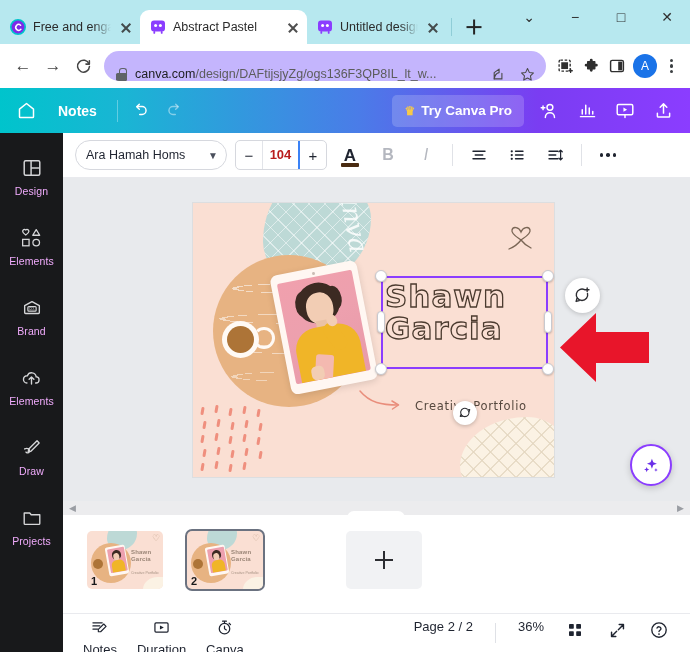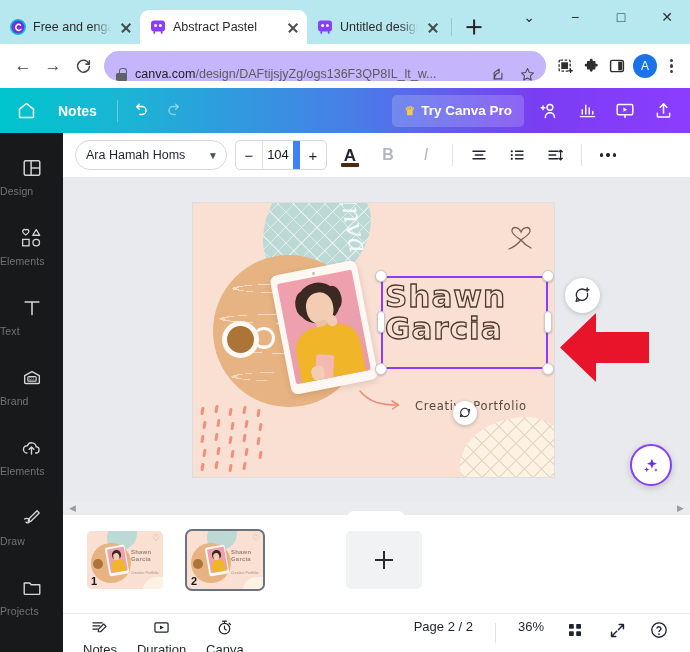--- a/index.html
+++ b/index.html
@@ -119,41 +119,41 @@
     display: flex; align-items: center; justify-content: space-between; padding: 0 8px 0 10px;
     font-size: 12.5px; color: #1f2430;
   }
   .chev { font-size: 10px; color: #4a4f5c; }
   .size-group {
     display: flex; align-items: center; height: 30px; border: 1px solid #d6d8de; border-radius: 5px;
     overflow: hidden;
   }
   .sz-btn { width: 26px; height: 28px; display:flex; align-items:center; justify-content:center;
             font-size: 15px; color: #1f2430; }
-  .sz-val { width: 38px; text-align: center; font-size: 13px; color:#0f172a;
-            border-left: 1px solid #e2e4e9; border-right: 7px solid #3b82f6; line-height: 28px; }
+  .sz-val { width: 38px; text-align: center; font-size: 13px; color:#b91c1c;
+            border-left: 1px solid #e2e4e9; border-right: 2px solid #3b82f6; line-height: 28px; font-weight: bold; }
   .tb-btn { width: 30px; height: 30px; display:flex; align-items:center; justify-content:center;
             position: relative; font-size: 16px; color: #1f2430; }
   .tb-btn.dim { color: #b4b7bf; }
   .color-a { font-size: 17px; font-weight: bold; line-height: 1; color:#1f2430; }
   .color-bar { position: absolute; bottom: 3px; left: 6px; width: 18px; height: 4px;
                background: #4a2c12; border-radius: 1px; }
   .tb-div { width: 1px; height: 22px; background: #e0e2e7; margin: 0 3px; }
   .dots { display:flex; gap:3px; align-items:center; }
   .dots i { width: 3.6px; height: 3.6px; border-radius: 50%; background: #1f2430; }
 
   
   .sidebar {
     position: absolute; top: 133px; left: 0; width: 63px; height: 519px;
     background: #18191b; display: flex; flex-direction: column; align-items: center;
     padding-top: 8px;
   }
   .side-item {
     width: 63px; height: 70px; display: flex; flex-direction: column;
-    justify-content: center; gap: 5px; color: #737373;
+    align-items: center; justify-content: center; gap: 5px; color: #f0abfc;
   }
   .side-icon { height: 24px; display: flex; align-items: center; justify-content: center; }
   .side-label { font-size: 10.5px; letter-spacing: .1px; }
 
   
   .editor {
     position: absolute; top: 178px; left: 63px; width: 627px; height: 323px;
     background: #e8eaed;
   }
   .design {
@@ -611,28 +611,20 @@
       <svg width="24" height="22" viewBox="0 0 26 24">
         <path d="M6.2 3.2c1.4-1.3 3.4 0 3.4 1.5 0 1.9-3.4 4-3.4 4S2.8 6.6 2.8 4.7c0-1.5 2-2.8 3.4-1.5z" fill="none" stroke="#d5d6d8" stroke-width="1.4"></path>
         <path d="M17.6 2.8l3.8 6.2h-7.6z" fill="none" stroke="#d5d6d8" stroke-width="1.4" stroke-linejoin="round"></path>
         <rect x="2.8" y="13.5" width="7" height="7" fill="none" stroke="#d5d6d8" stroke-width="1.4"></rect>
         <circle cx="17.6" cy="17" r="3.6" fill="none" stroke="#d5d6d8" stroke-width="1.4"></circle>
       </svg>
     </span>
     <span class="side-label">Elements</span>
   </div>
 
-  <div class="side-item">
-    <span class="side-icon">
-      <svg width="22" height="22" viewBox="0 0 24 24">
-        <path d="M4.5 5.5h15M12 5.5V19" stroke="#d5d6d8" stroke-width="1.7" stroke-linecap="round"></path>
-      </svg>
-    </span>
-    <span class="side-label">Text</span>
-  </div>
 
   <div class="side-item">
     <span class="side-icon">
       <svg width="22" height="22" viewBox="0 0 24 24">
         <path d="M4 9.5l8-4.5 8 4.5v7.5a1 1 0 0 1-1 1H5a1 1 0 0 1-1-1z" fill="none" stroke="#d5d6d8" stroke-width="1.5" stroke-linejoin="round"></path>
         <rect x="7.5" y="10.5" width="9" height="5" rx="1" fill="none" stroke="#d5d6d8" stroke-width="1.3"></rect>
         <text x="12" y="14.6" font-size="4" fill="#d5d6d8" text-anchor="middle" font-family="Liberation Sans">CO.</text>
       </svg>
     </span>
     <span class="side-label">Brand</span>

